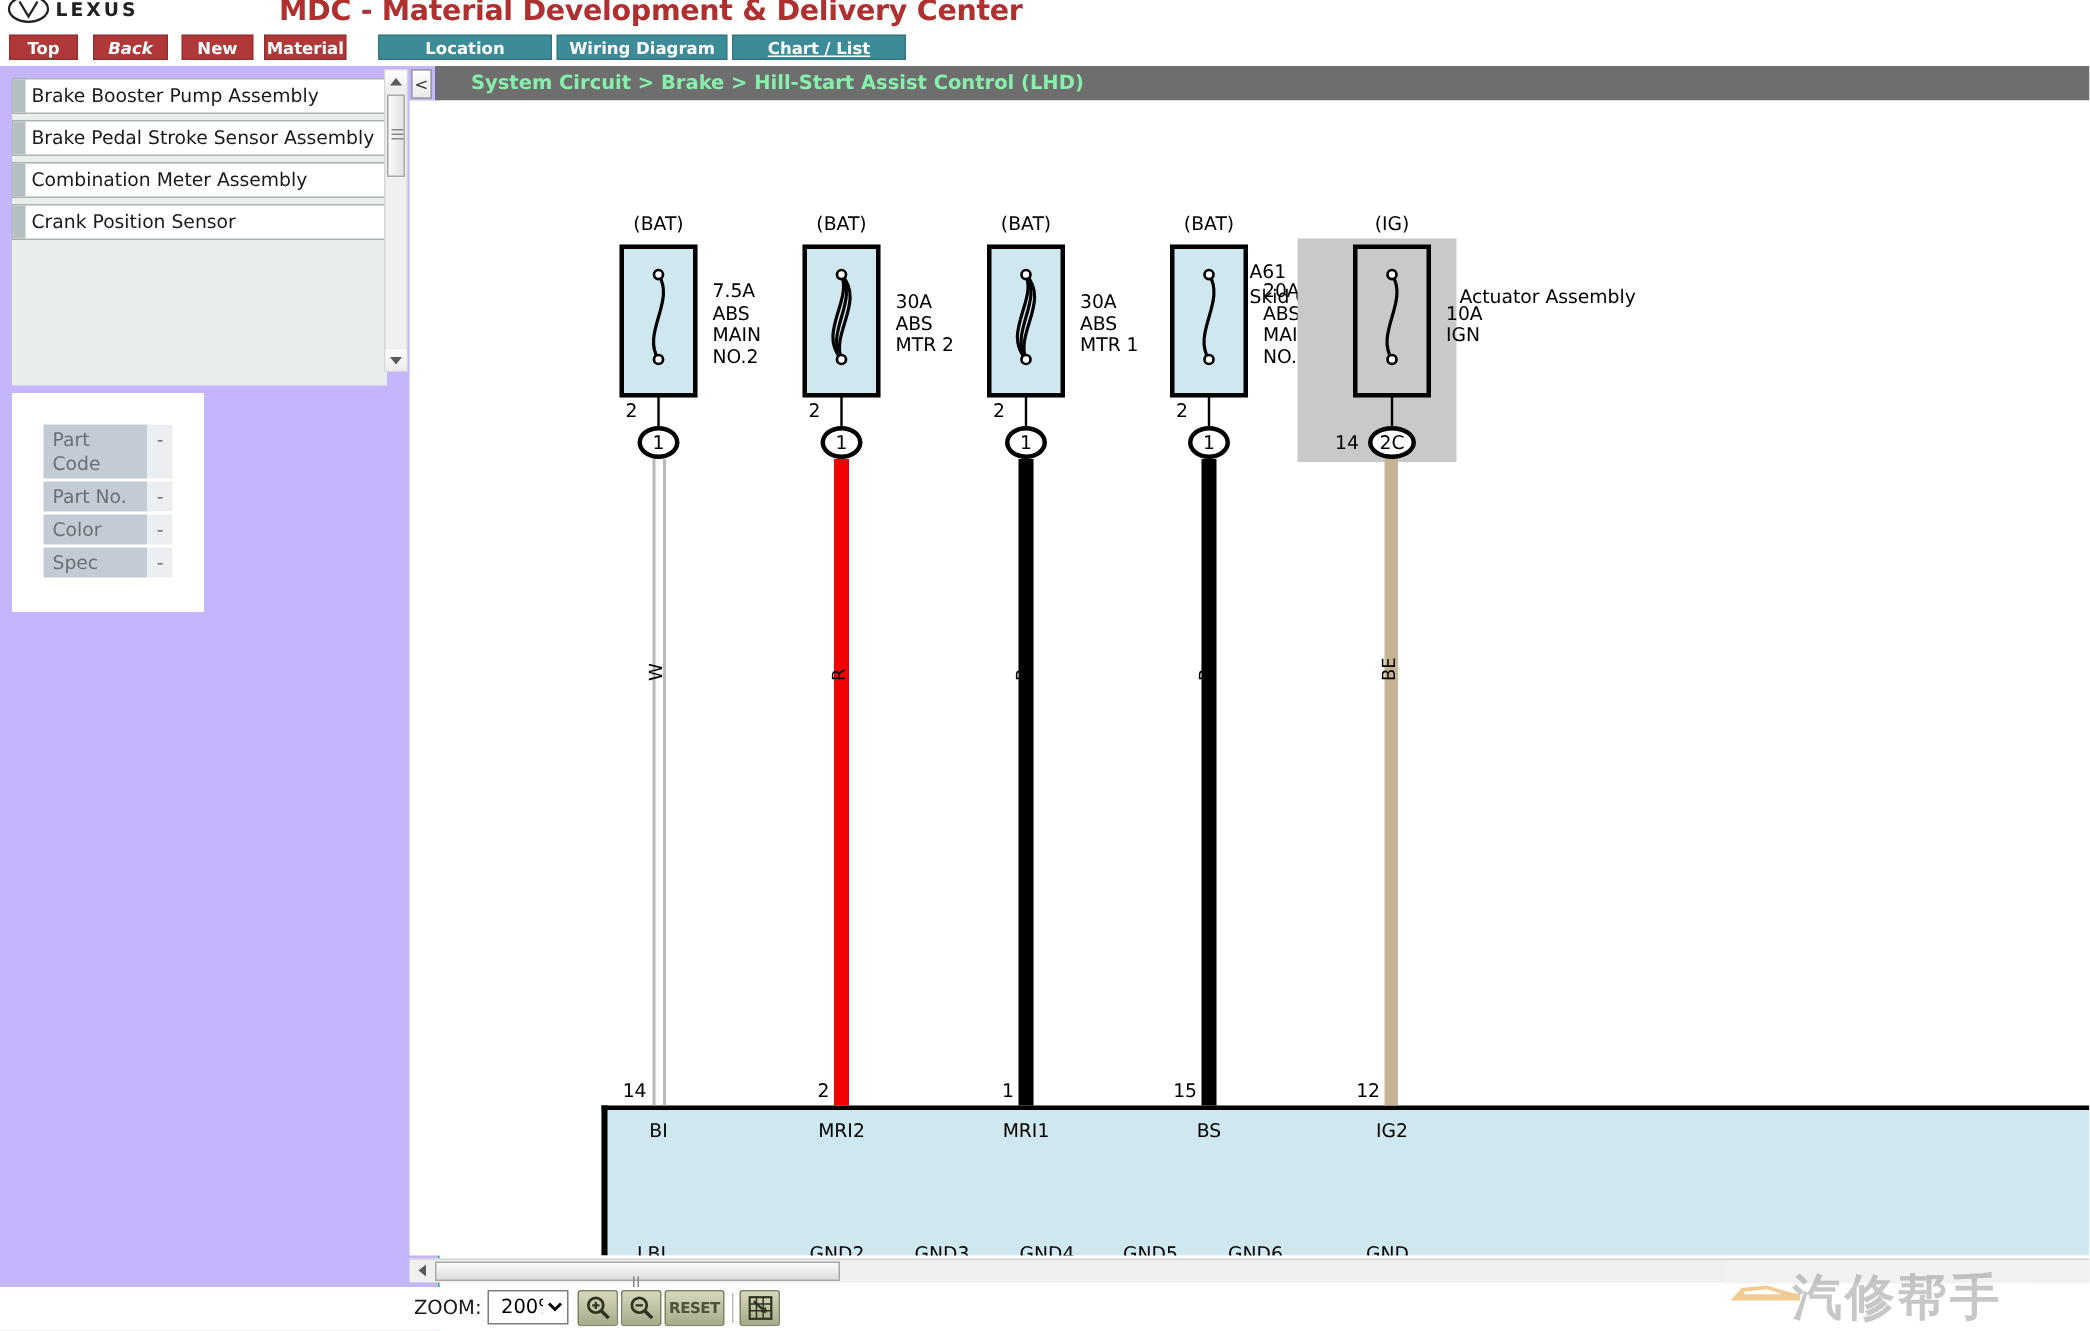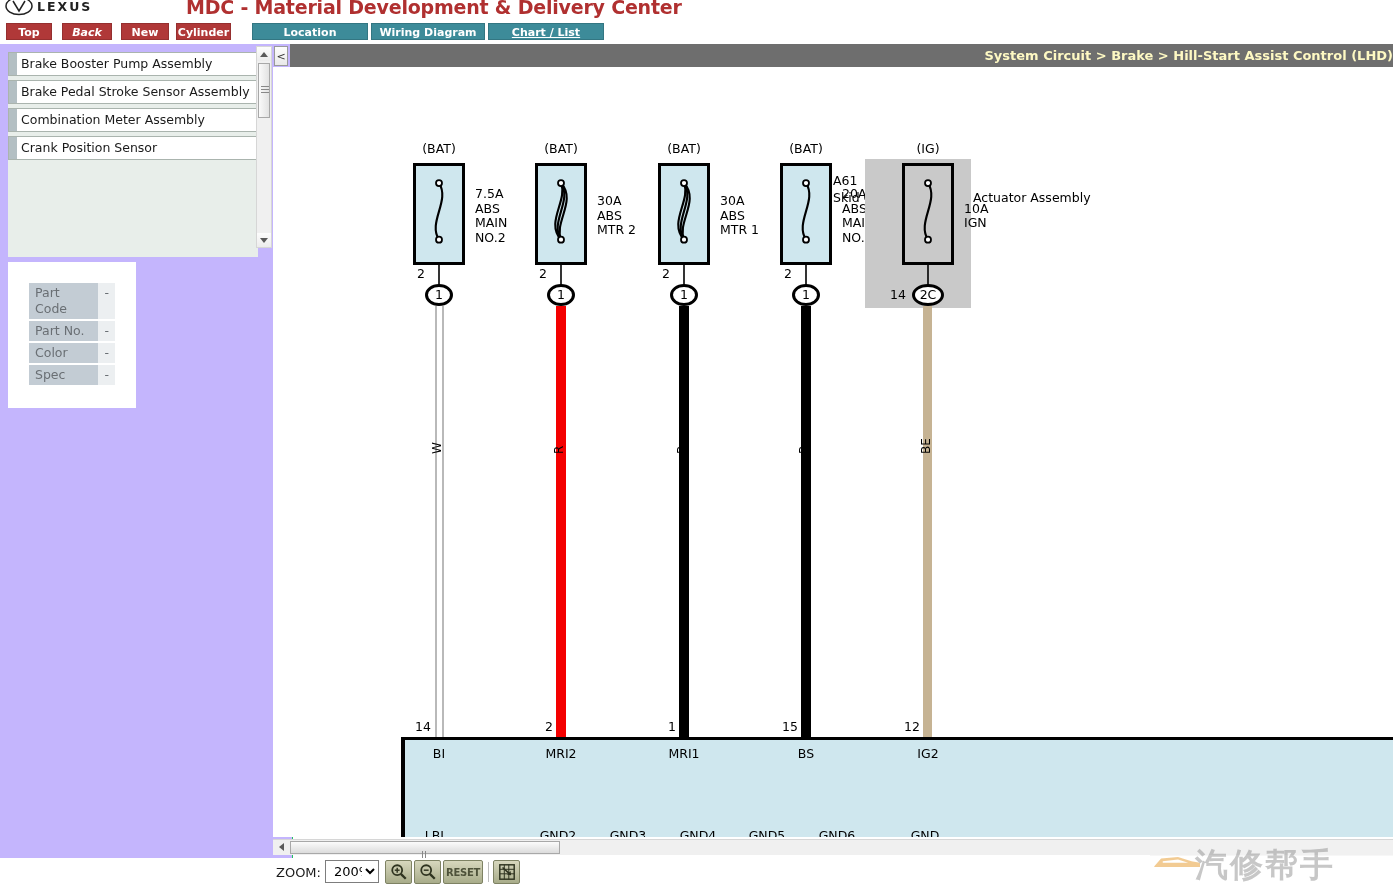--- a/index.html
+++ b/index.html
@@ -112,23 +112,23 @@
     font-size:12.5px; padding:2px 6px; line-height:16px;
   }
   .pi-value {
     flex:1; background:#eceff1; color:#6a6f74;
     font-size:12.5px; padding:2px 6px; line-height:16px; text-align:center;
   }
 
   
   .breadcrumb {
     position:absolute; left:290px; top:44px; width:1103px; height:23px;
-    background:#6e6e6e; color:#fef9c3;
+    background:#6e6e6e; color:#86efac;
     font-size:13px; font-weight:bold; line-height:23px;
-    padding-left:24px; white-space:nowrap; overflow:hidden;text-align:right;
+    padding-left:24px; white-space:nowrap; overflow:hidden;
   }
 
   
   .diagram {
     position:absolute; left:273px; top:67px; width:1120px; height:770px;
     background:#ffffff; overflow:hidden;
   }
   .diag-inner { position:absolute; left:0; top:0; width:1120px; height:770px; }
   .fuse-src {
     position:absolute; left:0; top:0; width:100%;
@@ -261,21 +261,21 @@
         <text x="66" y="33">LEXUS</text>
       </g>
     </svg>
     <div class="app-title">MDC - Material Development &amp; Delivery Center</div>
   </div>
 
   <div class="navbar">
     <div class="nav-btn nav-red" style="left:6px;width:46px;">Top</div>
     <div class="nav-btn nav-red" style="left:62px;width:50px;font-style:italic;">Back</div>
     <div class="nav-btn nav-red" style="left:121px;width:48px;">New</div>
-    <div class="nav-btn nav-red" style="left:176px;width:55px;">Cylinder</div>
+    <div class="nav-btn nav-red" style="left:176px;width:55px;">Material</div>
     <div class="nav-btn nav-teal" style="left:252px;width:116px;">Location</div>
     <div class="nav-btn nav-teal" style="left:371px;width:114px;">Wiring Diagram</div>
     <div class="nav-btn nav-teal" style="left:488px;width:116px;text-decoration:underline;">Chart / List</div>
   </div>
 
   <div class="left-panel">
 
     <div class="parts-list-wrap">
       <div class="parts-list">
         <div class="part-item">Brake Booster Pump Assembly</div>

